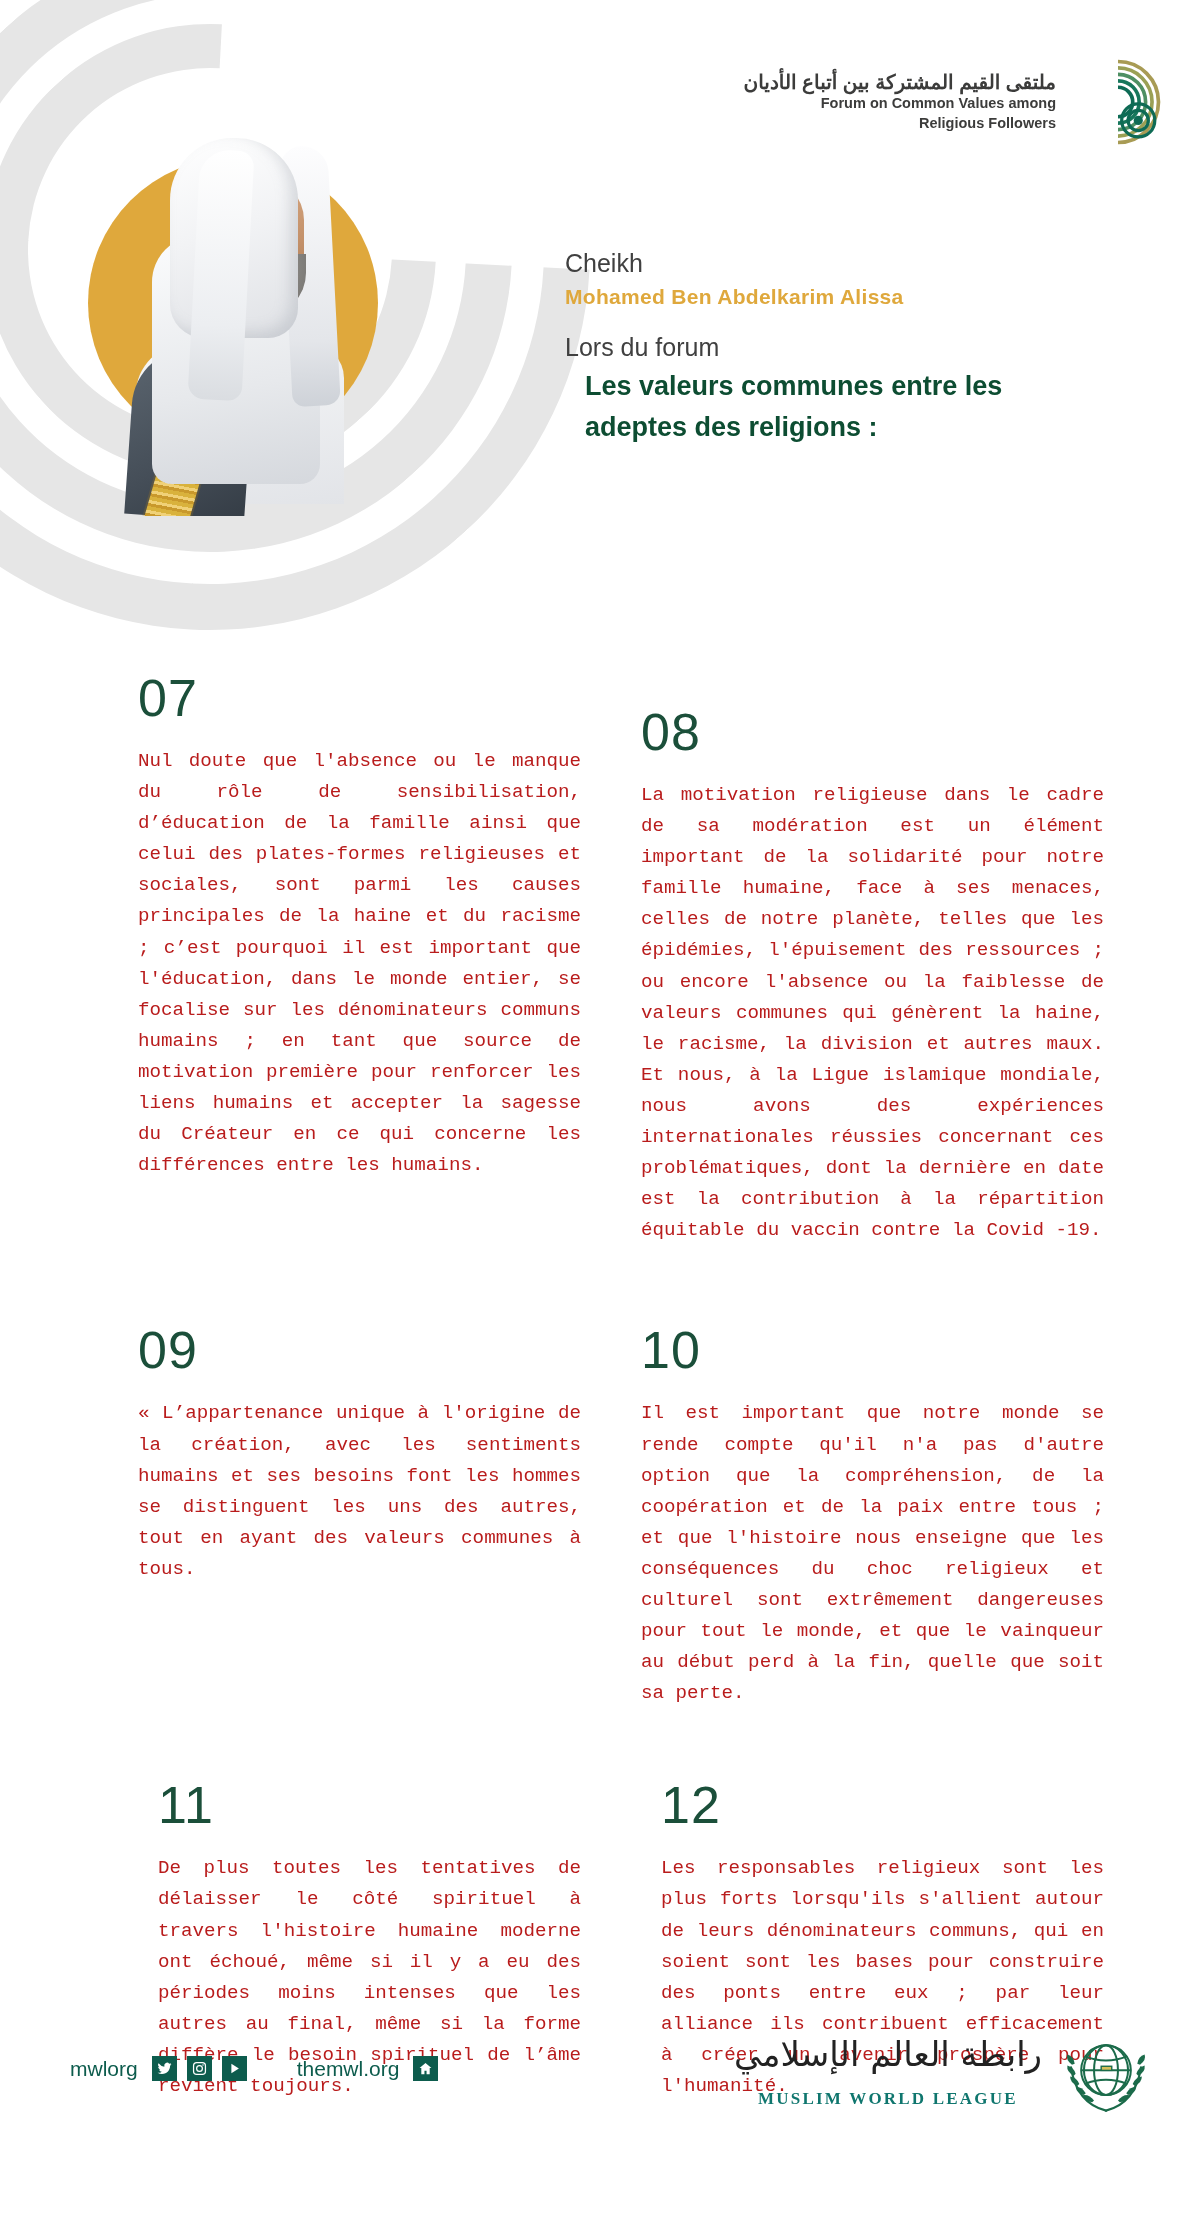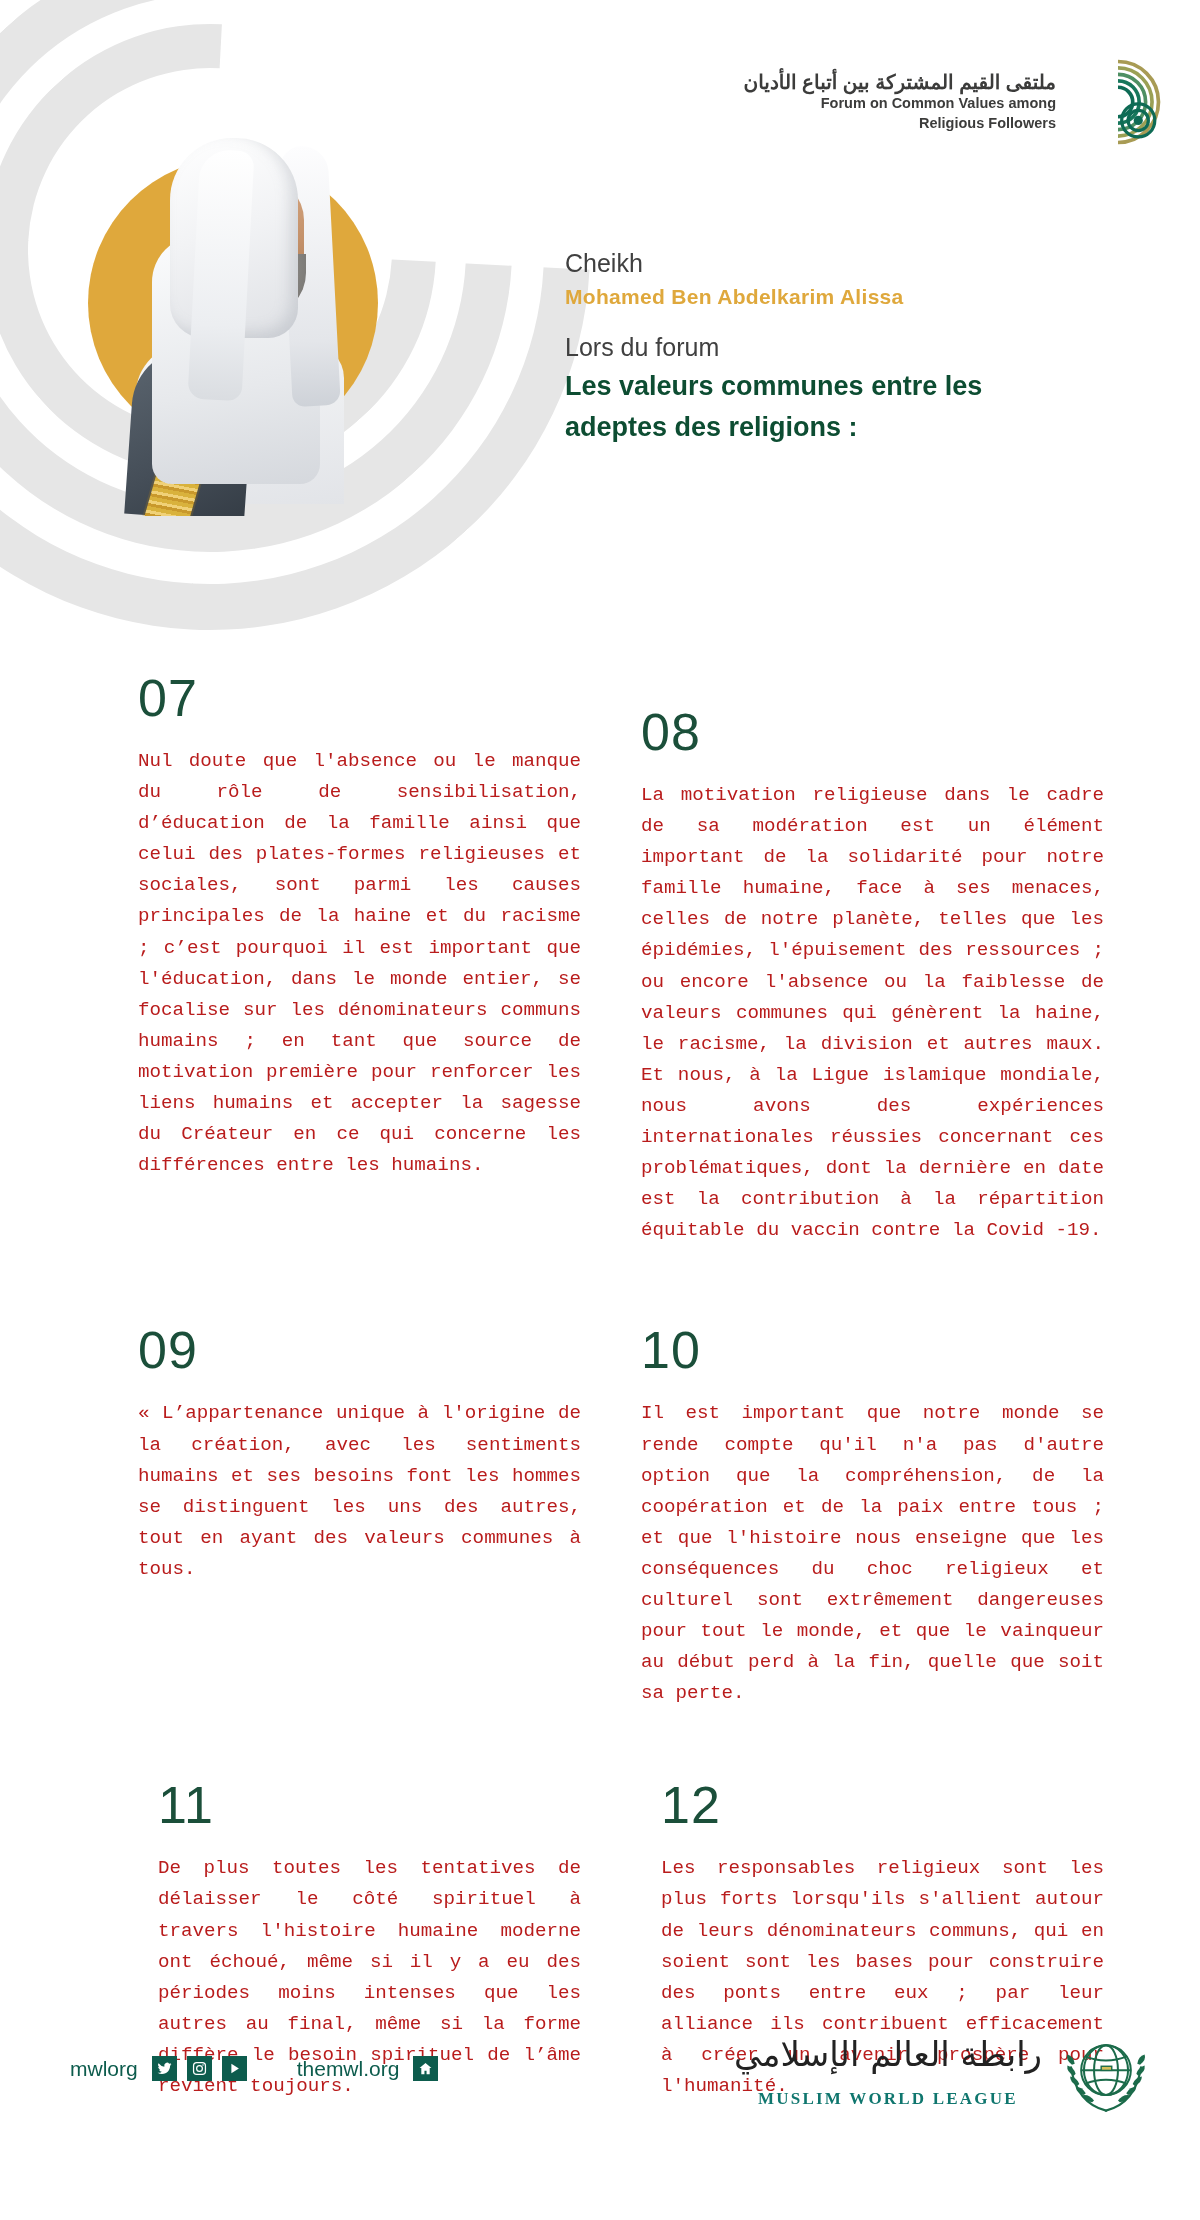--- a/index.html
+++ b/index.html
@@ -179,20 +179,21 @@
     letter-spacing: .3px;
     line-height: 1.5;
     margin-bottom: 16px;
   }
   .sp-forum-title {
     font-size: 27px;
     font-weight: bold;
     color: #0d4d32;
     line-height: 1.46;
     margin-top: 2px;
+    margin-left: 20px;
   }
 
   
   .content {
     position: absolute;
     left: 0;
     top: 672px;
     width: 1200px;
     display: grid;
     grid-template-columns: 1fr 1fr;

